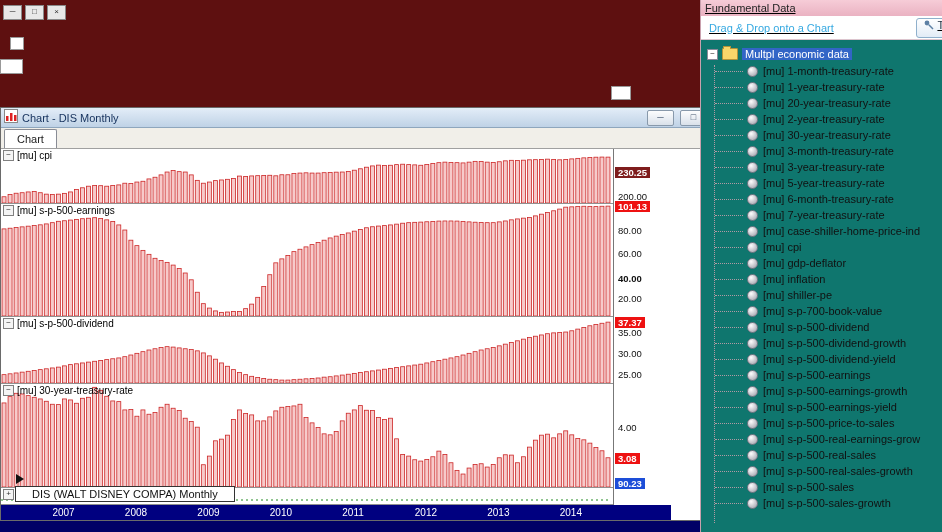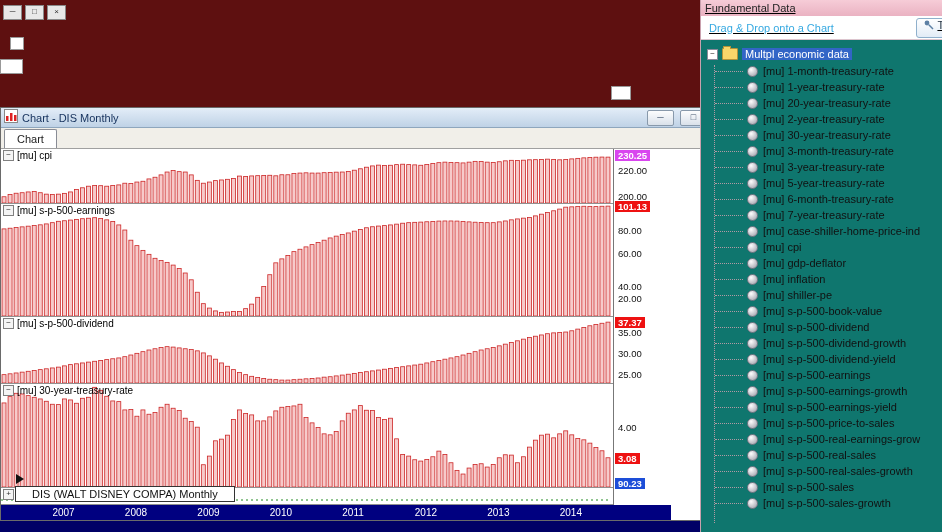--- a/index.html
+++ b/index.html
@@ -546,24 +546,24 @@
         <div class="panel" style="height: 16px;"><svg width="610" height="16">
             <line x1="0" x2="610" y1="12" y2="12" stroke="#1f8a1f" stroke-dasharray="2,3"></line>
           </svg><span class="plabel">
             <i class="pbox">+</i>
             <span>Volume</span>
           </span></div>
       </div>
     <div id="gutter">
         <div class="tick" style="top: 16.4699px;">220.00</div>
         <div class="tick" style="top: 42.494px;">200.00</div>
-        <div class="badge" style="background: #d946ef; top: 1px;">230.25</div>
+        <div class="badge" style="background: #7f1d1d; top: 18px;">230.25</div>
         <div class="tick" style="top: 76.0202px;">80.00</div>
         <div class="tick" style="top: 98.6465px;">60.00</div>
-        <div class="tick" style="top: 132px;">40.00</div>
+        <div class="tick" style="top: 124px; font-weight: bold;">40.00</div>
         <div class="tick" style="top: 143.899px;">20.00</div>
         <div class="badge" style="background: rgb(238, 17, 17); top: 52.1156px;">101.13</div>
         <div class="tick" style="top: 178.038px;">35.00</div>
         <div class="tick" style="top: 198.924px;">30.00</div>
         <div class="tick" style="top: 219.81px;">25.00</div>
         <div class="badge" style="background: rgb(238, 17, 17); top: 168.138px;">37.37</div>
         <div class="tick" style="top: 273.194px;">4.00</div>
         <div class="badge" style="background: rgb(238, 17, 17); top: 303.761px;">3.08</div>
         <div class="badge" style="background: #1d4ed8; top: 329px;">90.23</div>
       </div>
@@ -660,21 +660,21 @@
         <div class="tree-item">
           <span class="orb"></span>
           <span>[mu] inflation</span>
         </div>
         <div class="tree-item">
           <span class="orb"></span>
           <span>[mu] shiller-pe</span>
         </div>
         <div class="tree-item">
           <span class="orb"></span>
-          <span>[mu] s-p-500-book-value</span>
+          <span>[mu] s-p-700-book-value</span>
         </div>
         <div class="tree-item">
           <span class="orb"></span>
           <span>[mu] s-p-500-dividend</span>
         </div>
         <div class="tree-item">
           <span class="orb"></span>
           <span>[mu] s-p-500-dividend-growth</span>
         </div>
         <div class="tree-item">

